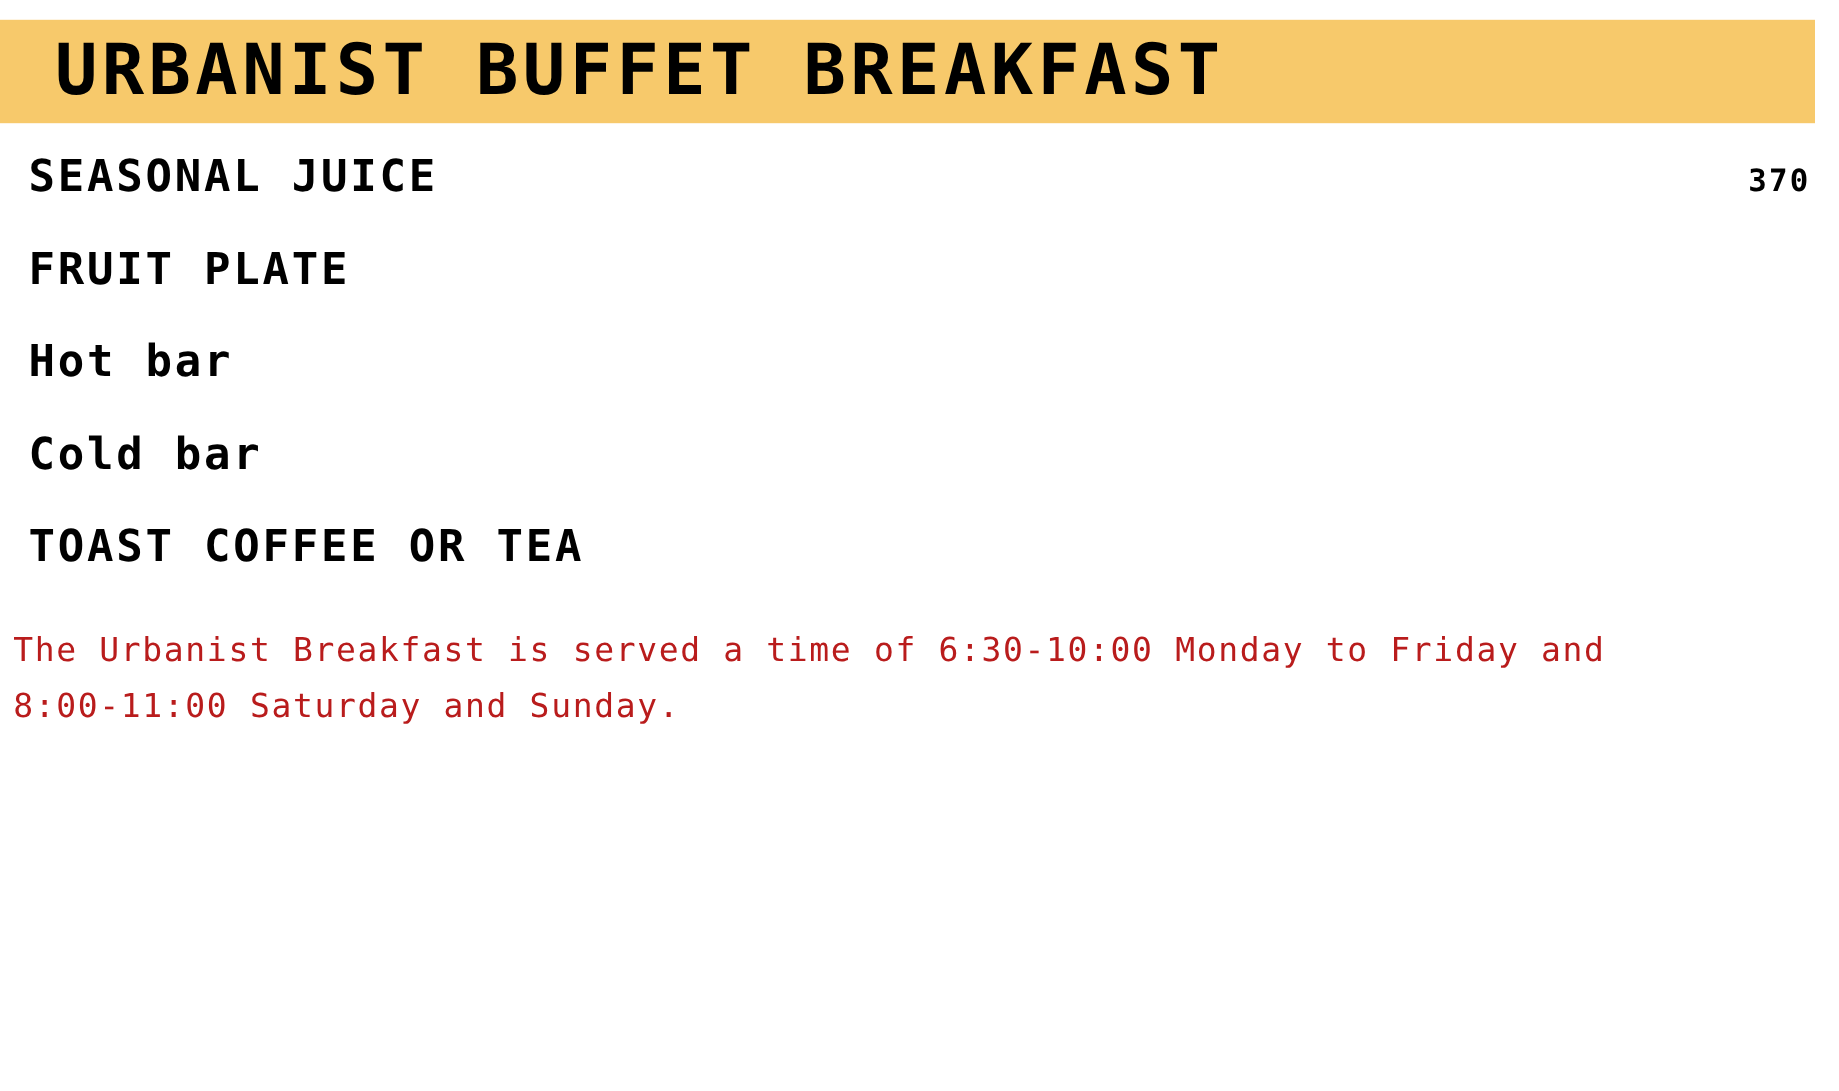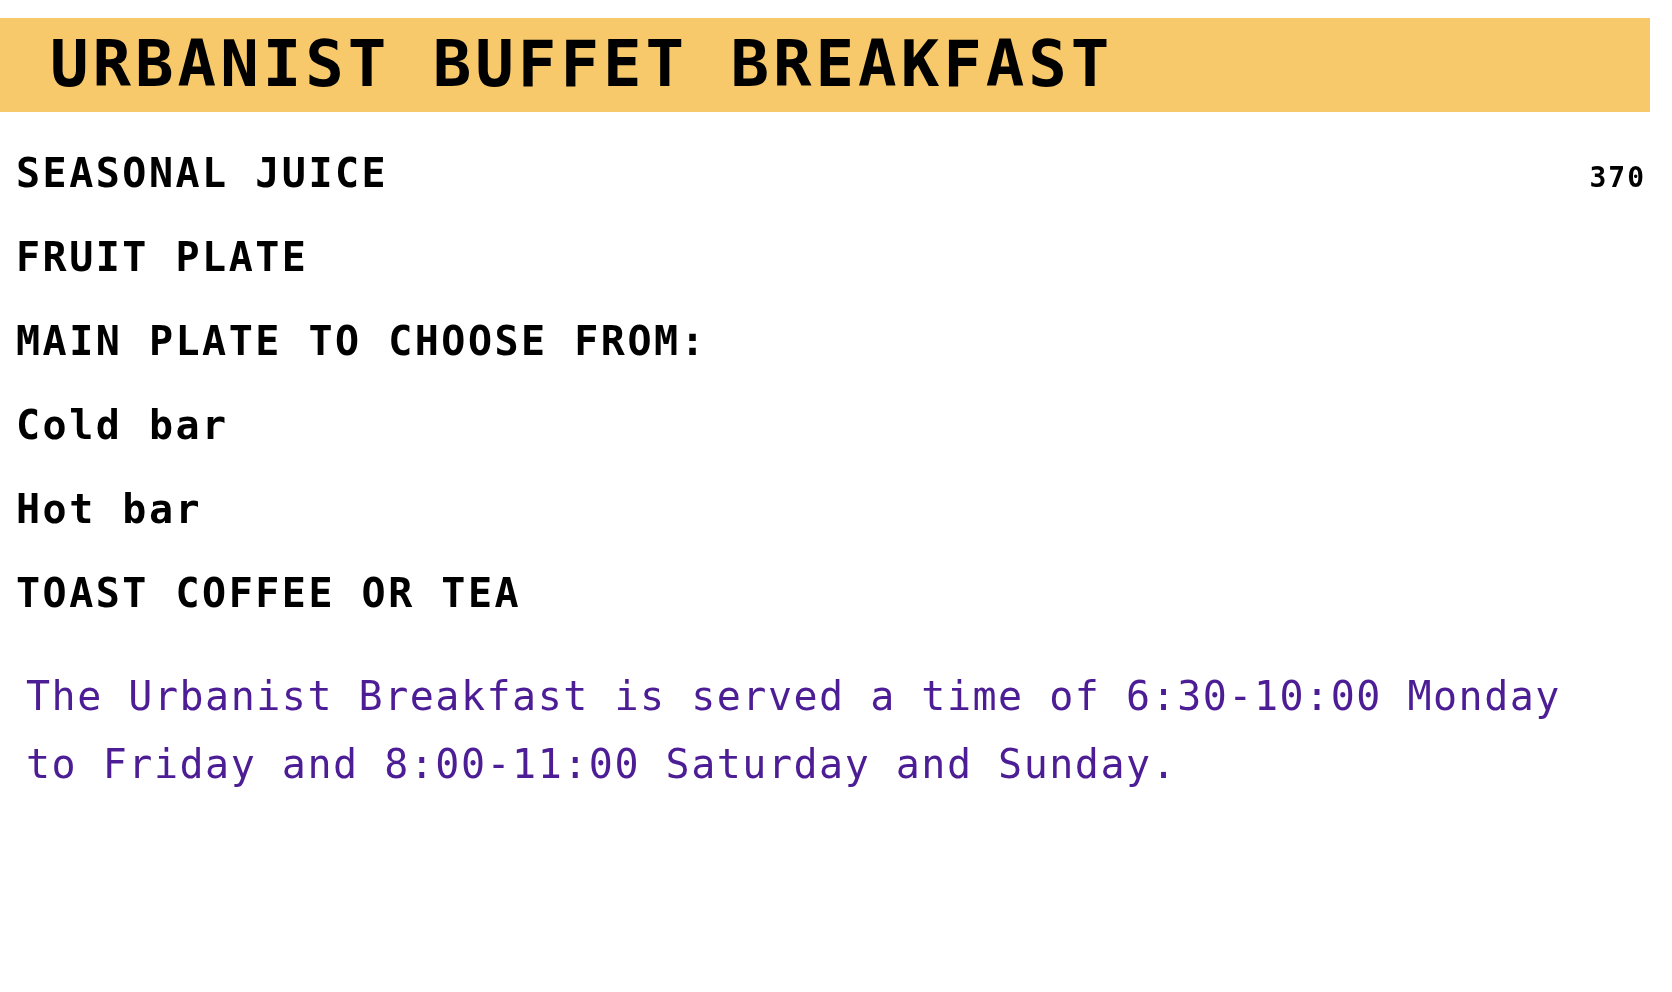--- a/index.html
+++ b/index.html
@@ -30,22 +30,22 @@
   .header-title {
     font-family: "DejaVu Sans Mono", monospace;
     font-weight: bold;
     font-size: 64px;
     letter-spacing: 4px;
     line-height: 1.0;
     color: #000;
     white-space: nowrap;
   }
   .items {
-    padding: 0 18px 0 16px;
-    margin-top: 38px;
+    padding: 0 18px 0 26px;
+    margin-top: 26px;
   }
   .item-row {
     display: flex;
     align-items: baseline;
     justify-content: space-between;
     margin-bottom: 38px;
   }
   .item-name {
     font-family: "DejaVu Sans Mono", monospace;
     font-weight: bold;
@@ -58,27 +58,27 @@
   }
   .item-price {
     font-family: "DejaVu Sans Mono", monospace;
     font-weight: bold;
     font-size: 28px;
     letter-spacing: 2px;
     white-space: nowrap;
     padding-right: 8px;
   }
   .note {
-    padding: 0 18px 0 26px;
+    padding: 0 18px 0 12px;
     margin-top: 46px;
     font-family: "DejaVu Sans Mono", monospace;
-    font-size: 40px;
+    font-size: 30px;
     line-height: 1.7;
     letter-spacing: 1.5px;
-    color: #4c1d95;
+    color: #b91c1c;
     max-width: 1560px;
   }
 </style>
 </head>
 <body>
 
 <div class="page">
 
   <div class="header-band">
     <div class="header-title">URBANIST BUFFET BREAKFAST</div>
@@ -89,32 +89,28 @@
     <div class="item-row">
       <div class="item-name">SEASONAL JUICE</div>
       <div class="item-price">370</div>
     </div>
 
     <div class="item-row">
       <div class="item-name">FRUIT PLATE</div>
       <div class="item-price"></div>
     </div>
 
+
     <div class="item-row">
-      <div class="item-name">MAIN PLATE TO CHOOSE FROM:</div>
+      <div class="item-name lower">Hot bar</div>
       <div class="item-price"></div>
     </div>
 
     <div class="item-row">
       <div class="item-name lower">Cold bar</div>
-      <div class="item-price"></div>
-    </div>
-
-    <div class="item-row">
-      <div class="item-name lower">Hot bar</div>
       <div class="item-price"></div>
     </div>
 
     <div class="item-row">
       <div class="item-name">TOAST COFFEE OR TEA</div>
       <div class="item-price"></div>
     </div>
 
 
   </div>

